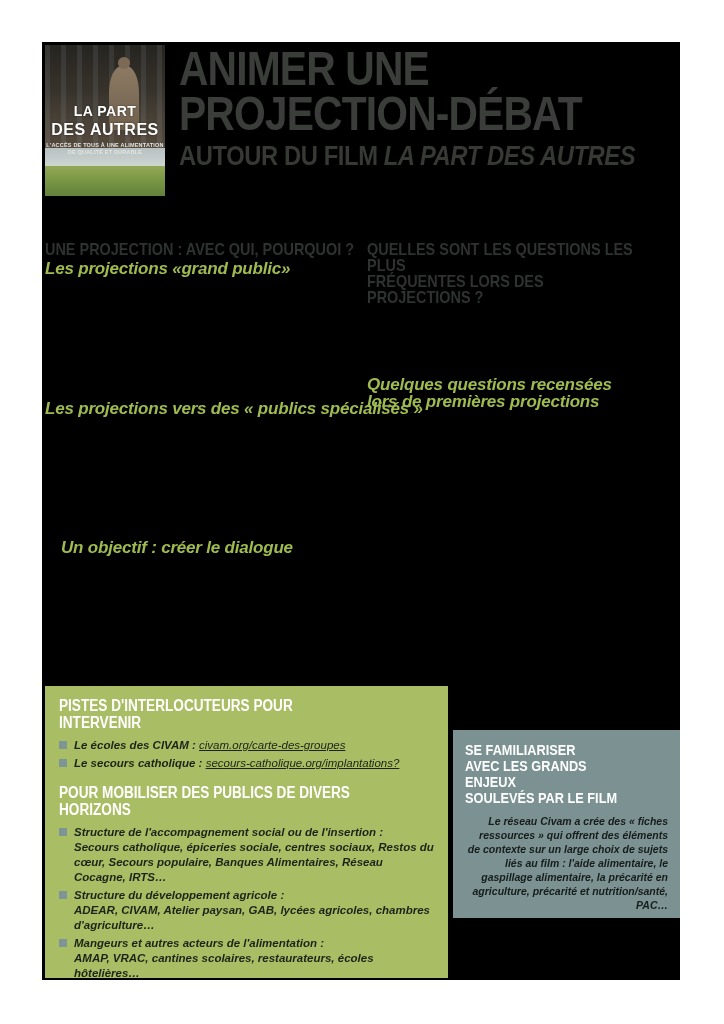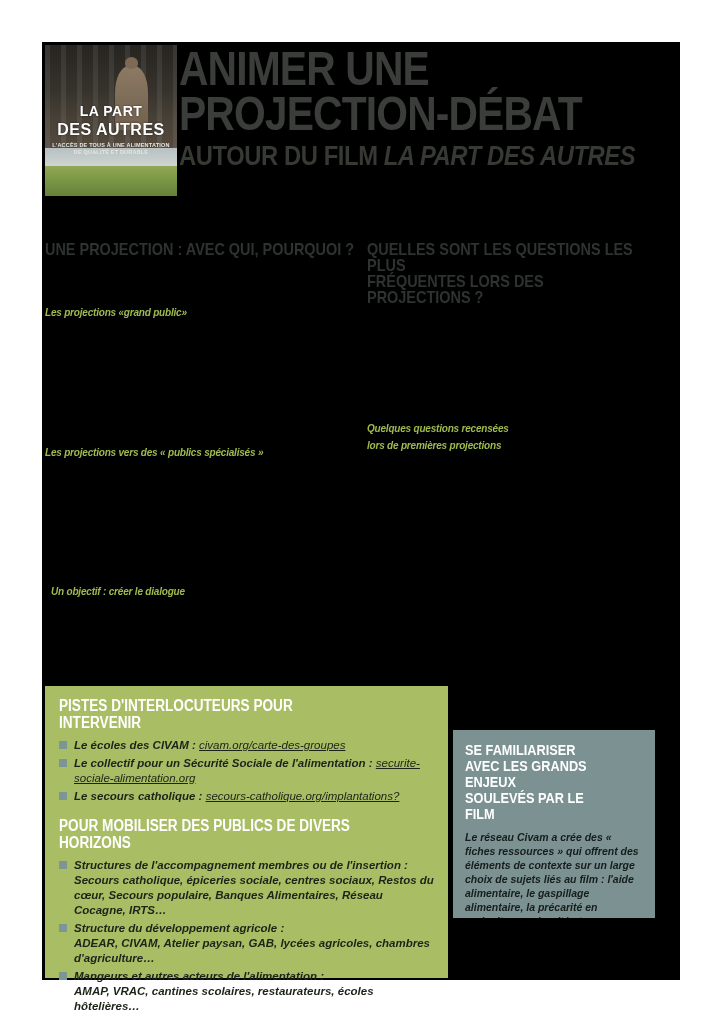--- a/index.html
+++ b/index.html
@@ -5,21 +5,21 @@
   html,body{margin:0;padding:0;}
   body{
     width:724px;height:1024px;background:#ffffff;
     font-family:"Liberation Sans", sans-serif;
     -webkit-font-smoothing:antialiased;
   }
   .page{position:relative;width:724px;height:1024px;background:#ffffff;overflow:hidden;}
   .sheet{position:absolute;left:42px;top:42px;width:638px;height:938px;background:#000000;}
 
   
-  .poster{position:absolute;left:3px;top:3px;width:132px;height:151px;overflow:hidden;background:#be185d;}
+  .poster{position:absolute;left:3px;top:3px;width:120px;height:151px;overflow:hidden;background:#be185d;}
   .poster-photo{position:absolute;left:0;top:0;width:100%;height:68%;
     background:
       repeating-linear-gradient(90deg, rgba(190,200,205,0.10) 0 5px, rgba(0,0,0,0) 5px 16px),
       linear-gradient(180deg,#262420 0%,#37332c 45%,#4a4238 75%,#55493c 100%);}
   .poster-sky{position:absolute;left:0;top:68%;width:100%;height:14%;
     background:linear-gradient(180deg,#b7c1c2,#d2d8d4);}
   .poster-field{position:absolute;left:0;top:80%;width:100%;height:20%;
     background:linear-gradient(180deg,#93a857 0%,#7d9a47 40%,#63813a 100%);}
   .poster-person{position:absolute;left:53%;top:14%;width:25%;height:42%;
     background:linear-gradient(180deg,#8d7a64,#6f604c);border-radius:42% 42% 10% 10%;}
@@ -39,43 +39,43 @@
   .t1{top:4px;}
   .t2{top:49px;}
   .subtitle{position:absolute;left:137px;top:99px;color:#363934;font-size:28px;line-height:30px;letter-spacing:-0.5px;font-weight:bold;transform:scaleX(0.85);transform-origin:0 0;white-space:nowrap;}
   .subtitle .film{font-style:italic;}
 
   .sec-head{position:absolute;color:#2e3230;font-size:17px;line-height:16px;letter-spacing:0;}
   .sh-left{left:3px;top:200px;}
   .sh-right{left:325px;top:200px;}
 
   .green-sub{position:absolute;color:#9fbb4f;font-weight:bold;font-style:italic;
-    font-size:10px;line-height:17px;letter-spacing:-0.2px;white-space:pre-line;margin-top:44px;}
+    font-size:17px;line-height:17px;letter-spacing:-0.2px;white-space:pre-line;}
   .gs1{left:3px;top:218px;}
   .gs2{left:3px;top:358px;}
-  .gs3{left:9px;top:497px;}
+  .gs3{left:19px;top:497px;}
   .gs-right{left:325px;top:334px;}
 
   
   .green-box{position:absolute;left:3px;top:644px;width:403px;height:292px;
     background:#a9bd65;box-sizing:border-box;padding:11px 14px 0 14px;}
   .gb-head{color:#ffffff;font-size:16px;line-height:17px;margin:0 0 7px 0;}
   .gb-head2{margin-top:13px;}
   .bi{position:relative;padding-left:15px;margin-bottom:3px;
     color:#1c2418;font-size:11.5px;line-height:15px;font-style:italic;}
   .bi .sq{position:absolute;left:0;top:3px;width:8px;height:8px;background:#7e9596;}
   .bi .lead{font-weight:bold;}
   .bi .detail{font-weight:bold;}
   .lnk{font-weight:normal;font-style:italic;color:#1c2418;text-decoration:underline;cursor:pointer;}
 
   
-  .teal-box{position:absolute;left:411px;top:688px;width:202px;height:188px;
+  .teal-box{position:absolute;left:411px;top:688px;width:227px;height:188px;
     background:#7b9192;box-sizing:border-box;padding:12px 12px 0 12px;overflow:hidden;}
   .tb-head{color:#ffffff;font-size:15px;line-height:16px;margin:0 0 8px 0;}
-  .tb-body{color:#161d1b;font-weight:bold;font-style:italic;font-size:10.5px;line-height:14px;margin:4px 0 5px 0;}
+  .tb-body{color:#161d1b;font-weight:bold;font-style:italic;font-size:10.5px;line-height:14px;margin:4px 0 5px 0;text-align:right;}
   .tb-link{color:#161d1b;font-style:italic;font-size:10.5px;line-height:14px;
     text-decoration:underline;white-space:pre-line;cursor:pointer;display:block;}
 </style>
 </head>
 <body>
 
 <div class="page">
   <div class="sheet">
 
     <div class="poster">
@@ -106,34 +106,29 @@
     <div class="green-box">
       <div class="gb-head cond">PISTES D'INTERLOCUTEURS POUR INTERVENIR</div>
 
       <div class="bi">
         <span class="sq"></span>
         <span class="lead">Le écoles des CIVAM :</span>
         <span class="lnk">civam.org/carte-des-groupes</span>
       </div>
       <div class="bi">
         <span class="sq"></span>
-        <span class="lead">Le collectif pour un Sécurité Sociale de l'alimentation :</span>
-        <span class="lnk">securite-sociale-alimentation.org</span>
-      </div>
-      <div class="bi">
-        <span class="sq"></span>
         <span class="lead">Le secours catholique :</span>
         <span class="lnk">secours-catholique.org/implantations?</span>
       </div>
 
       <div class="gb-head gb-head2 cond">POUR MOBILISER DES PUBLICS DE DIVERS HORIZONS</div>
 
       <div class="bi">
         <span class="sq"></span>
-        <span class="lead">Structures de l'accompagnement membres ou de l'insertion :</span>
+        <span class="lead">Structure de l'accompagnement social ou de l'insertion :</span>
         <div class="detail">Secours catholique, épiceries sociale, centres sociaux, Restos du cœur, Secours populaire, Banques Alimentaires, Réseau Cocagne, IRTS…</div>
       </div>
       <div class="bi">
         <span class="sq"></span>
         <span class="lead">Structure du développement agricole :</span>
         <div class="detail">ADEAR, CIVAM, Atelier paysan, GAB, lycées agricoles, chambres d'agriculture…</div>
       </div>
       <div class="bi">
         <span class="sq"></span>
         <span class="lead">Mangeurs et autres acteurs de l'alimentation :</span>

